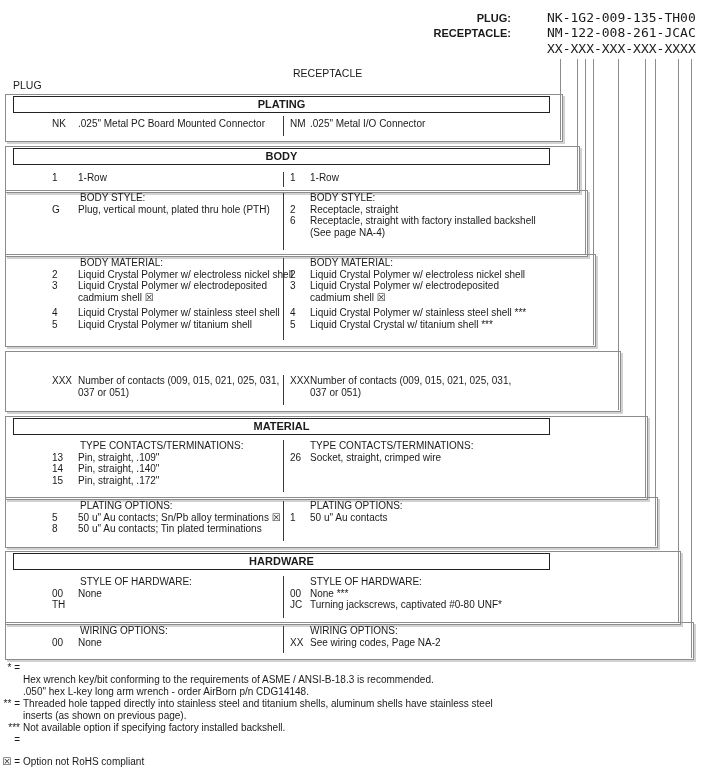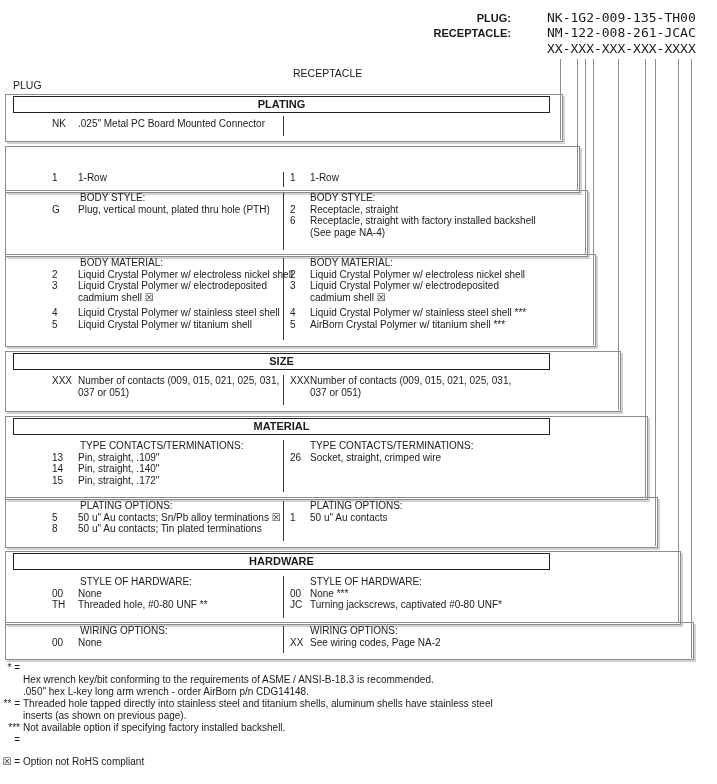--- a/index.html
+++ b/index.html
@@ -66,40 +66,46 @@
   <div class="vline" style="left:577px;top:59px;height:132px"></div>
   <div class="vline" style="left:585px;top:59px;height:196px"></div>
   <div class="vline" style="left:593px;top:59px;height:286px"></div>
   <div class="vline" style="left:618px;top:59px;height:351px"></div>
   <div class="vline" style="left:645px;top:59px;height:439px"></div>
   <div class="vline" style="left:655px;top:59px;height:487px"></div>
   <div class="vline" style="left:678px;top:59px;height:564px"></div>
   <div class="vline" style="left:691px;top:59px;height:599px"></div>
 
   <div class="sec-header" style="top:96px">PLATING</div>
-  <div class="sec-header" style="top:353px">SIZE</div>
+  <div class="sec-header" style="top:148px">BODY</div>
   <div class="sec-header" style="top:418px">MATERIAL</div>
   <div class="sec-header" style="top:553px">HARDWARE</div>
 
   <div class="divider" style="top:116px;height:20px"></div>
   <div class="divider" style="top:172px;height:15px"></div>
   <div class="divider" style="top:193px;height:57px"></div>
   <div class="divider" style="top:258px;height:82px"></div>
   <div class="divider" style="top:375px;height:30px"></div>
   <div class="divider" style="top:440px;height:52px"></div>
   <div class="divider" style="top:501px;height:40px"></div>
   <div class="divider" style="top:576px;height:42px"></div>
   <div class="divider" style="top:626px;height:27px"></div>
 
   <div class="col colL" style="top:118px">
     <div class="row">
       <span class="code">NK</span>
       <span class="desc">.025" Metal PC Board Mounted Connector</span>
     </div>
   </div>
+  <div class="col colR" style="top:118px">
+    <div class="row">
+      <span class="code">NM</span>
+      <span class="desc">.025" Metal I/O Connector</span>
+    </div>
+  </div>
 
   <div class="col colL" style="top:172px">
     <div class="row">
       <span class="code">1</span>
       <span class="desc">1-Row</span>
     </div>
   </div>
   <div class="col colR" style="top:172px">
     <div class="row">
       <span class="code">1</span>
@@ -157,21 +163,21 @@
       <span class="code">3</span>
       <span class="desc">Liquid Crystal Polymer w/ electrodeposited
 cadmium shell ☒</span>
     </div>
     <div class="row gap">
       <span class="code">4</span>
       <span class="desc">Liquid Crystal Polymer w/ stainless steel shell ***</span>
     </div>
     <div class="row">
       <span class="code">5</span>
-      <span class="desc">AirBorn Crystal Polymer w/ titanium shell ***</span>
+      <span class="desc">Liquid Crystal Crystal w/ titanium shell ***</span>
     </div>
   </div>
 
   <div class="col colL" style="top:375px">
     <div class="row">
       <span class="code">XXX</span>
       <span class="desc">Number of contacts (009, 015, 021, 025, 031,
 037 or 051)</span>
     </div>
   </div>
@@ -226,21 +232,20 @@
   </div>
 
   <div class="col colL" style="top:576px">
     <div class="heading">STYLE OF HARDWARE:</div>
     <div class="row">
       <span class="code">00</span>
       <span class="desc">None</span>
     </div>
     <div class="row">
       <span class="code">TH</span>
-      <span class="desc">Threaded hole, #0-80 UNF  **</span>
     </div>
   </div>
   <div class="col colR" style="top:576px">
     <div class="heading">STYLE OF HARDWARE:</div>
     <div class="row">
       <span class="code">00</span>
       <span class="desc">None  ***</span>
     </div>
     <div class="row">
       <span class="code">JC</span>

